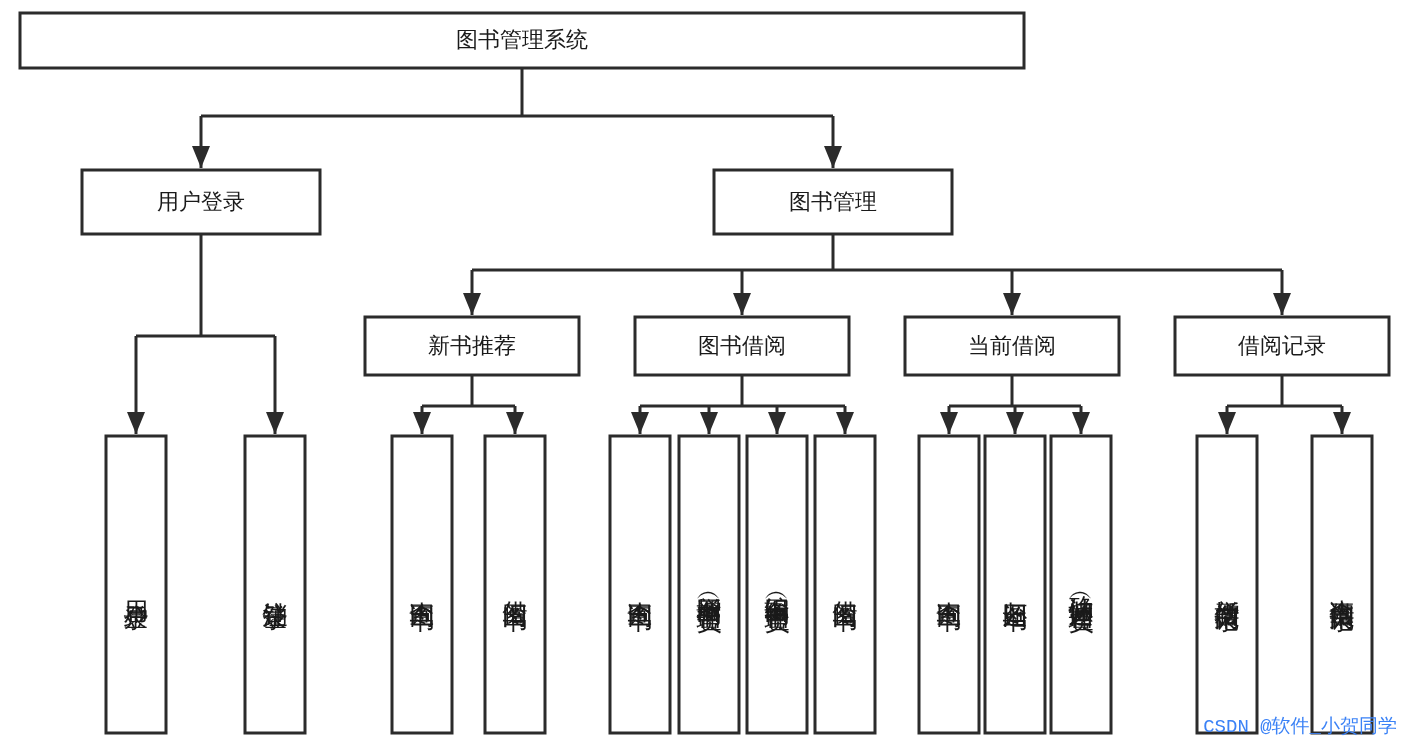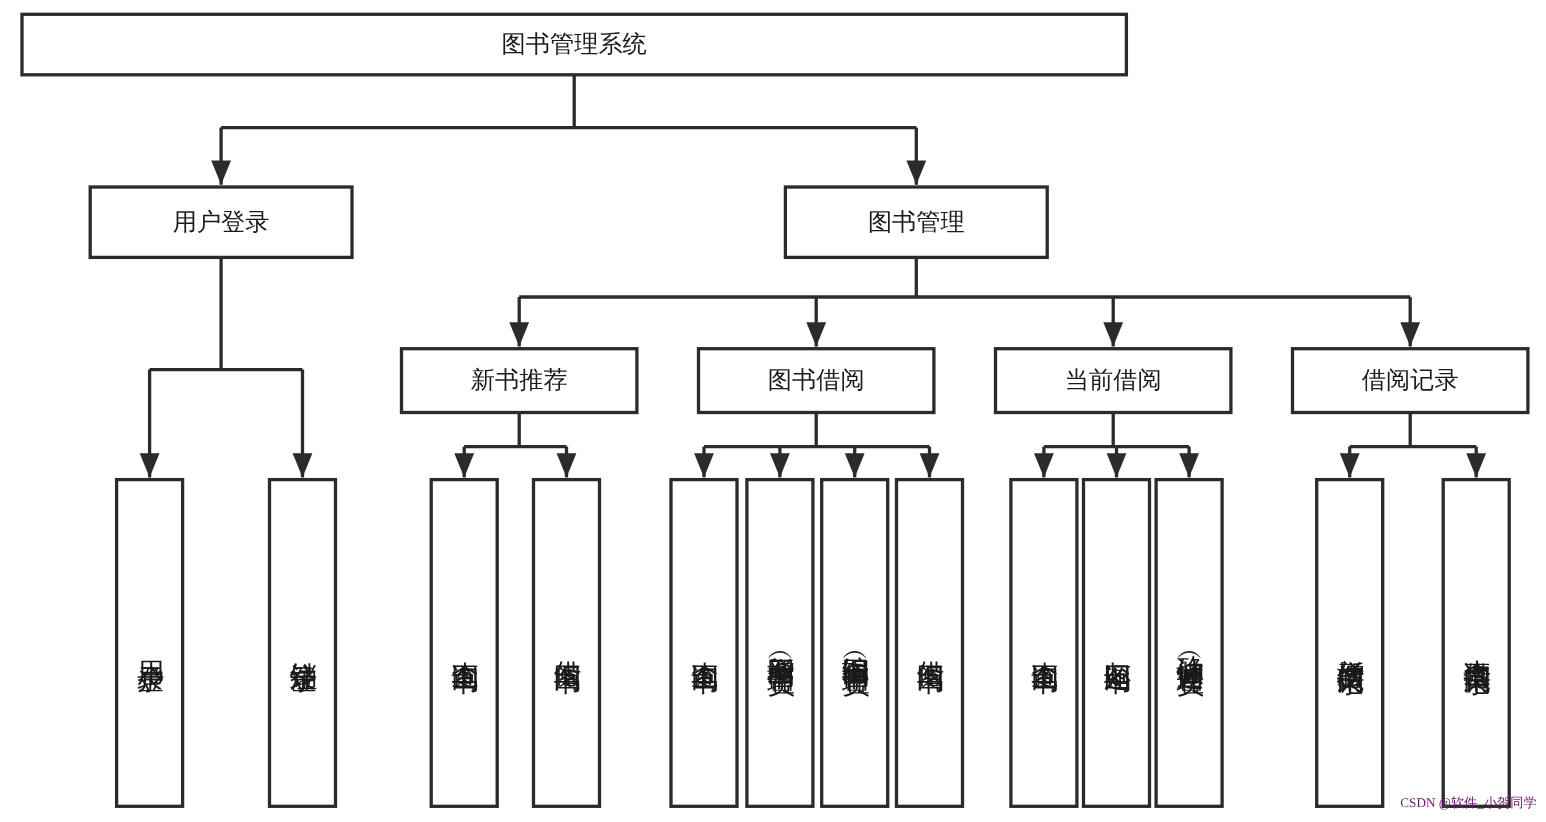--- a/index.html
+++ b/index.html
@@ -47,23 +47,23 @@
     text-anchor: middle;
     dominant-baseline: middle;
   }
   .label-h {
     font-size: 22px;
   }
   .watermark {
     position: absolute;
     right: 10px;
     bottom: 8px;
-    font-family: Liberation Serif, serif;
-    font-size: 12px;
-    color: #701a75;
+    font-family: Liberation Mono, monospace;
+    font-size: 19px;
+    color: #3b82f6;
     white-space: nowrap;
     pointer-events: none;
   }
 </style>
 </head>
 <body>
 
 <div id="diagram-root">
   <svg class="canvas" viewBox="0 0 1405 747" xmlns="http://www.w3.org/2000/svg">
     <g id="connector-layer">

